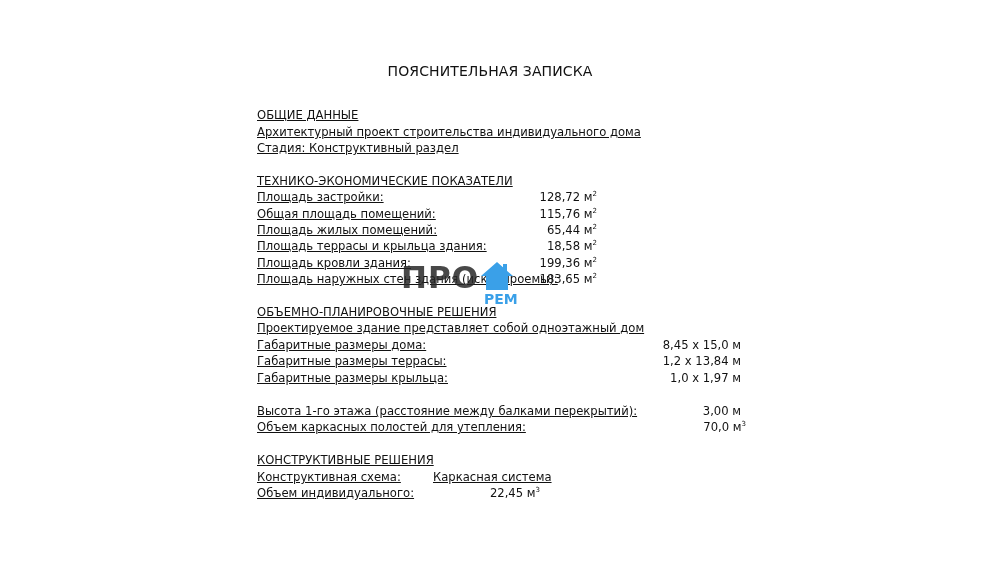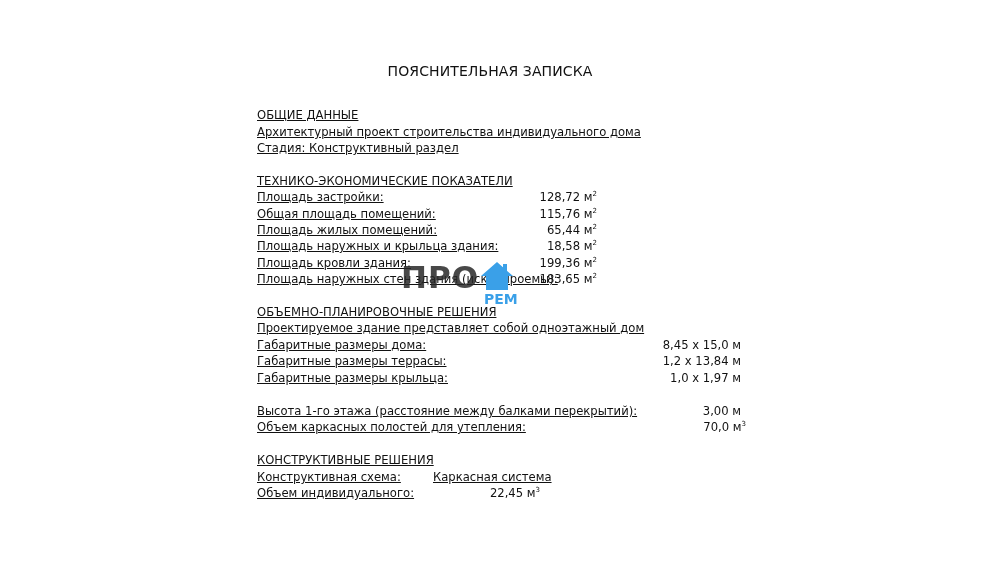--- a/index.html
+++ b/index.html
@@ -29,21 +29,21 @@
 
 <div class="line" style="top:189px">Площадь застройки:</div>
 <div class="val" style="top:189px; right:403px"><span>128,72 м</span><sup>2</sup></div>
 
 <div class="line" style="top:206px">Общая площадь помещений:</div>
 <div class="val" style="top:206px; right:403px"><span>115,76 м</span><sup>2</sup></div>
 
 <div class="line" style="top:222px">Площадь жилых помещений:</div>
 <div class="val" style="top:222px; right:403px"><span>65,44 м</span><sup>2</sup></div>
 
-<div class="line" style="top:238px">Площадь наружных и крыльца здания:</div>
+<div class="line" style="top:238px">Площадь террасы и крыльца здания:</div>
 <div class="val" style="top:238px; right:403px"><span>18,58 м</span><sup>2</sup></div>
 
 <div class="line" style="top:255px">Площадь кровли здания:</div>
 <div class="val" style="top:255px; right:403px"><span>199,36 м</span><sup>2</sup></div>
 
 <div class="line" style="top:271px">Площадь наружных стен здания (искл. проемы):</div>
 <div class="val" style="top:271px; right:403px"><span>183,65 м</span><sup>2</sup></div>
 
 <div class="logo">
   <span class="txt" style="left:0">ПРО</span>

